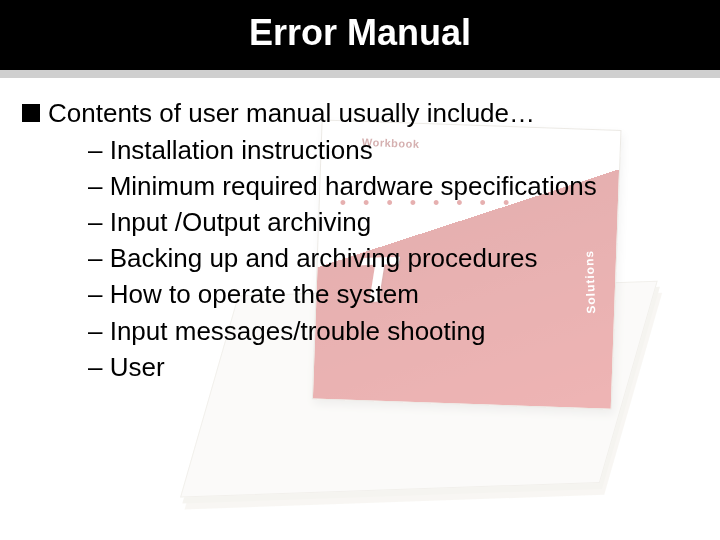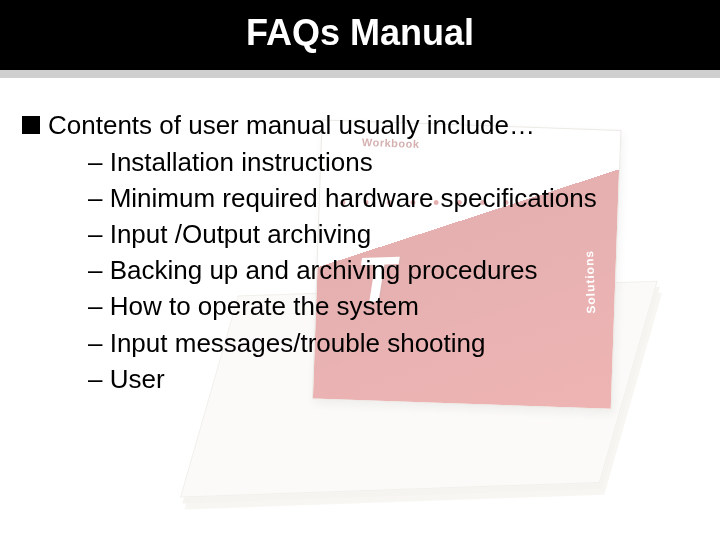--- a/index.html
+++ b/index.html
@@ -27,21 +27,21 @@
     top: 70px;
     left: 0;
     width: 100%;
     height: 8px;
     background: #cfcfcf;
     z-index: 5;
   }
   .content {
     position: relative;
     z-index: 10;
-    padding: 38px 22px 0 22px;
+    padding: 26px 22px 0 22px;
     color: #000000;
     font-size: 26px;
     line-height: 1.35;
   }
   .bullet-row {
     display: flex;
     align-items: flex-start;
     gap: 8px;
   }
   .square-bullet {
@@ -129,21 +129,21 @@
     font-weight: bold;
     writing-mode: vertical-rl;
     transform: rotate(176deg);
     letter-spacing: 1px;
   }
 </style>
 </head>
 <body>
 
 <div class="title-bar">
-  <span>FAQs Manual</span>
+  <span>Error Manual</span>
 </div>
 <div class="title-shadow"></div>
 
 <div class="book-wrap">
   <div class="page-stack"></div>
   <div class="cover">
     <div class="cover-top-text">Workbook</div>
     <div class="cover-dots">• • • • • • • • • •</div>
     <div class="cover-big">T</div>
     <div class="cover-side">Solutions</div>

